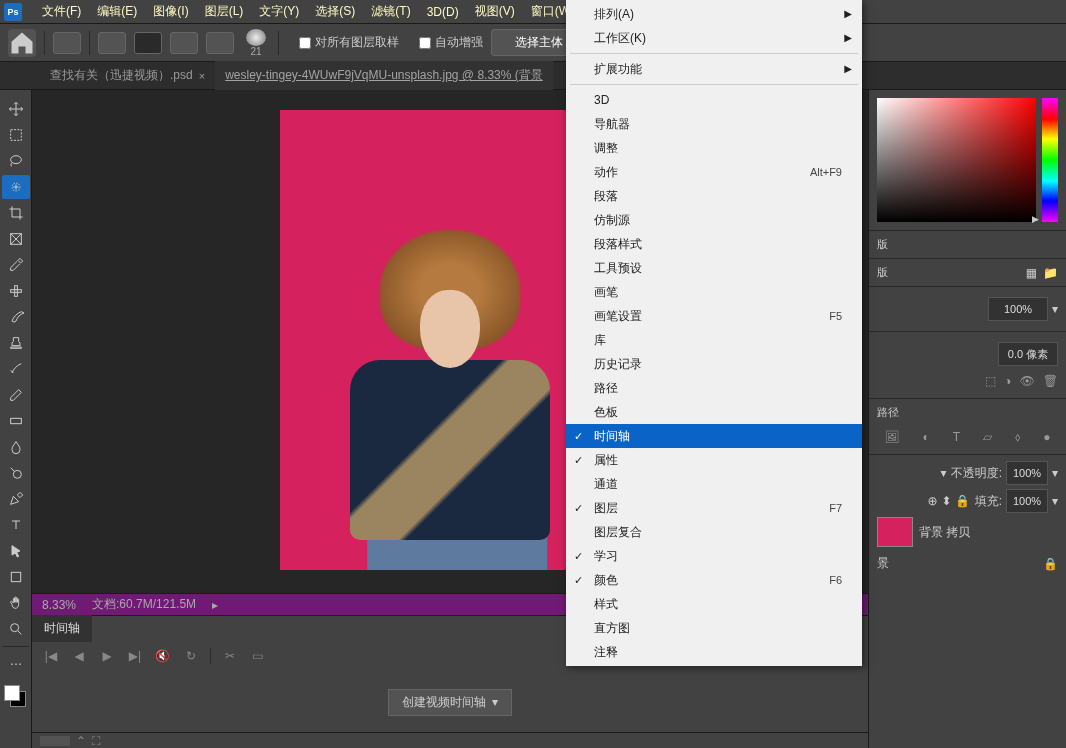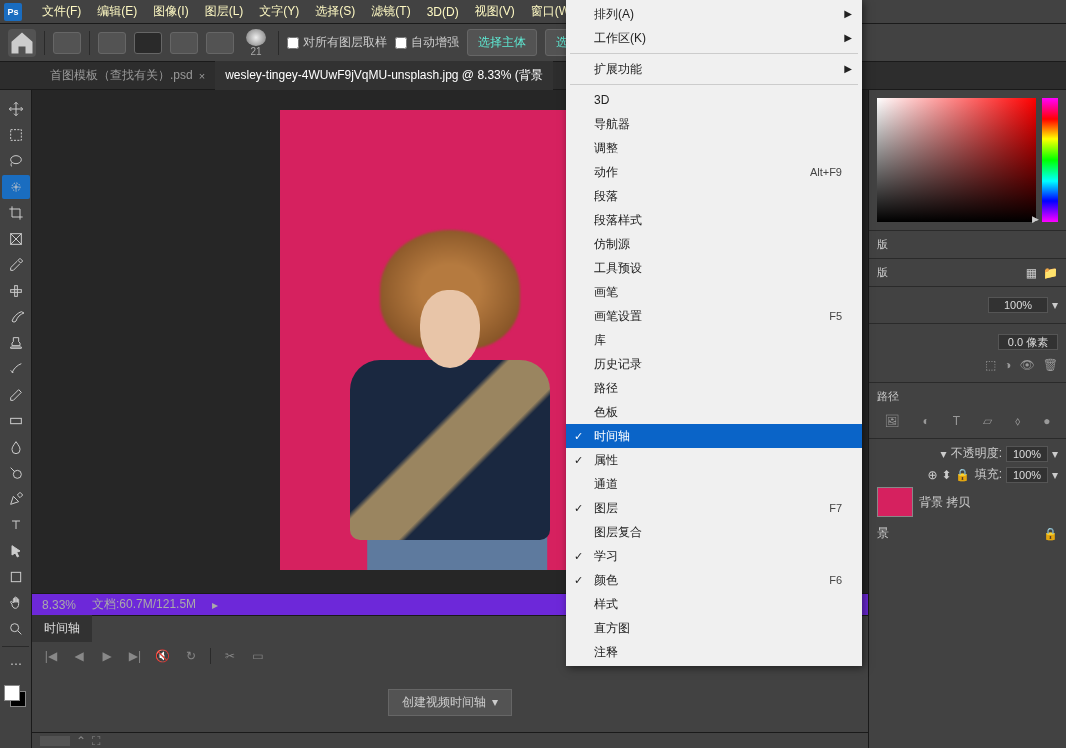--- a/index.html
+++ b/index.html
@@ -10,29 +10,29 @@
 .ps-logo { width: 18px; height: 18px; background: #1a6dc0; display: flex; align-items: center; justify-content: center; font-size: 9px; font-weight: bold; color: #fff; margin-right: 12px; border-radius: 2px; }
 .menu-item { padding: 4px 8px; cursor: default; color: #fef9c3; }
 
 
 .optionsbar { height: 38px; background: #424242; display: flex; align-items: center; padding: 0 8px; gap: 8px; border-bottom: 1px solid #1a1a1a; }
 .home-icon { width: 28px; height: 28px; background: #535353; border-radius: 4px; display: flex; align-items: center; justify-content: center; }
 .tool-swatch { width: 28px; height: 22px; background: #535353; border-radius: 3px; border: 1px solid #666; }
 .brush-preview { width: 28px; height: 28px; display: flex; flex-direction: column; align-items: center; }
 .brush-circle { width: 20px; height: 20px; background: radial-gradient(circle, #eee 0%, #999 70%, transparent 100%); border-radius: 50%; }
 .brush-size { font-size: 10px; color: #aaa; }
-.checkbox-opt { display: flex; align-items: center; gap: 4px; color: #ccc; }
+.checkbox-opt { display: flex; align-items: center; gap: 4px; color: #ccc; margin-left: 12px; }
 .checkbox-opt input { width: 12px; height: 12px; }
-.opt-btn { padding: 4px 10px; background: #535353; border: 1px solid #666; border-radius: 3px; color: #5eead4; }
+.opt-btn { padding: 4px 23px; background: #535353; border: 1px solid #666; border-radius: 3px; color: #ffffff; }
 .divider-v { width: 1px; height: 24px; background: #2a2a2a; }
 
 
 .doc-tabs { height: 28px; background: #2d2d2d; display: flex; align-items: center; padding-left: 40px; border-bottom: 1px solid #1a1a1a; }
 .doc-tab { padding: 6px 10px; color: #999; display: flex; align-items: center; gap: 6px; }
-.doc-tab.active { color: #ffffff; background: #323232; }
+.doc-tab.active { color: #a3a3a3; background: #323232; text-decoration: underline; }
 .tab-close { font-size: 11px; cursor: pointer; }
 
 
 .main { display: flex; height: calc(100% - 90px); }
 
 
 .toolbar-left { width: 32px; background: #424242; display: flex; flex-direction: column; padding-top: 6px; border-right: 1px solid #1a1a1a; }
 .tool { width: 28px; height: 24px; margin: 1px 2px; display: flex; align-items: center; justify-content: center; color: #ccc; border-radius: 2px; }
 .tool.active { background: #1a6dc0; }
 .tool svg { width: 16px; height: 16px; stroke: #ccc; fill: none; stroke-width: 1.5; }
@@ -43,21 +43,21 @@
 
 .canvas-wrap { flex: 1; display: flex; flex-direction: column; background: #262626; min-width: 0; }
 .canvas-area { flex: 1; display: flex; align-items: flex-start; justify-content: center; padding-top: 20px; overflow: hidden; }
 .canvas-img { width: 340px; height: 460px; background: #d6215f; position: relative; overflow: hidden; }
 .person { position: absolute; bottom: 0; left: 50%; transform: translateX(-50%); width: 280px; height: 380px; }
 .hair { position: absolute; top: 40px; left: 50%; transform: translateX(-50%); width: 140px; height: 120px; background: radial-gradient(ellipse, #b57a3f 30%, #7a4a20 90%); border-radius: 50% 50% 40% 40%; filter: blur(1px); }
 .face { position: absolute; top: 100px; left: 50%; transform: translateX(-50%); width: 60px; height: 78px; background: #e8c5a8; border-radius: 45% 45% 50% 50%; }
 .jacket { position: absolute; top: 170px; left: 50%; transform: translateX(-50%); width: 200px; height: 180px; background: linear-gradient(135deg, #1a2840 40%, #9a8560 42%, #9a8560 60%, #1a2840 62%); border-radius: 30px 30px 10px 10px; }
 .jeans { position: absolute; bottom: 0; left: 50%; transform: translateX(-46%); width: 180px; height: 160px; background: #5e7a9e; border-radius: 20px 20px 0 0; }
 
-.status-bar { height: 22px; background: #6d28d9; display: flex; align-items: center; padding: 0 10px; gap: 16px; color: #aaa; font-size: 11px; border-top: 1px solid #1a1a1a; }
+.status-bar { height: 22px; background: #701a75; display: flex; align-items: center; padding: 0 10px; gap: 16px; color: #aaa; font-size: 11px; border-top: 1px solid #1a1a1a; }
 
 
 .timeline { background: #424242; border-top: 1px solid #1a1a1a; }
 .timeline-tabs { height: 24px; display: flex; align-items: center; }
 .timeline-tab { padding: 5px 12px; background: #323232; color: #ddd; }
 .timeline-controls { height: 32px; display: flex; align-items: center; padding: 0 10px; gap: 10px; }
 .tl-btn { color: #888; display: flex; align-items: center; justify-content: center; width: 18px; height: 18px; }
 .timeline-body { height: 60px; display: flex; align-items: center; justify-content: center; }
 .create-btn { padding: 4px 13px; background: #535353; border: 1px solid #666; color: #ccc; display: flex; align-items: center; gap: 6px; }
 
@@ -66,21 +66,21 @@
 
 
 .panels-right { width: 198px; background: #424242; border-left: 1px solid #1a1a1a; display: flex; flex-direction: column; }
 .color-picker { height: 140px; padding: 8px; display: flex; gap: 6px; }
 .picker-main { flex: 1; background: linear-gradient(to bottom, rgba(0,0,0,0) 0%, #000 100%), linear-gradient(to right, #fff 0%, #f00 100%); }
 .hue-strip { width: 16px; background: linear-gradient(to bottom, #f0f 0%, #f00 17%, #ff0 33%, #0f0 50%, #0ff 67%, #00f 83%, #f0f 100%); position: relative; }
 .hue-strip::after { content: "▶"; position: absolute; bottom: -2px; left: -10px; font-size: 9px; color: #ccc; }
 .panel-section { border-top: 1px solid #2a2a2a; padding: 6px 8px; }
 .panel-label { color: #ccc; font-size: 11px; }
 .input-row { display: flex; align-items: center; justify-content: flex-end; gap: 4px; margin: 4px 0; }
-.val-input { width: 60px; height: 16px; background: #323232; border: 1px solid #555; color: #ddd; text-align: center; font-size: 11px; }
+.val-input { width: 60px; height: 24px; background: #323232; border: 1px solid #555; color: #ddd; text-align: center; font-size: 11px; }
 .icon-row { display: flex; gap: 8px; padding: 4px 0; justify-content: flex-end; color: #999; font-size: 13px; }
 .layer-row { display: flex; align-items: center; padding: 4px 0; gap: 6px; }
 .layer-thumb { width: 36px; height: 30px; background: #d6215f; border: 1px solid #888; }
 .lock-ic { margin-left: auto; color: #999; }
 .opacity-row { display: flex; align-items: center; gap: 4px; font-size: 11px; color: #ccc; }
 .opacity-row .val-input { width: 42px; }
 
 
 .dropdown { position: absolute; top: 0; left: 566px; width: 296px; background: #f0f0f0; color: #222; box-shadow: 2px 2px 8px rgba(0,0,0,0.5); z-index: 100; padding: 2px 0; }
 .dd-item { padding: 4px 28px 4px 28px; display: flex; align-items: center; position: relative; font-size: 12px; line-height: 16px; }
@@ -132,21 +132,21 @@
   <label class="checkbox-opt">
       <input type="checkbox" style="">
       <span>自动增强</span>
     </label>
   <div class="opt-btn">选择主体</div>
   <div class="opt-btn">选</div>
 </div>
 
 <div class="doc-tabs">
   <div class="doc-tab">
-    <span>首图模板（查找有关）.psd</span>
+    <span>查找有关（迅捷视频）.psd</span>
       <span class="tab-close">×</span>
   </div>
   <div class="doc-tab active">
     <span>wesley-tingey-4WUwF9jVqMU-unsplash.jpg @ 8.33% (背景</span>
   </div>
 </div>
 
 <div class="main">
 
   <div class="toolbar-left">
@@ -409,24 +409,24 @@
       <span>调整</span>
     </div>
   <div class="dd-item">
       <span>动作</span>
       <span class="dd-shortcut">Alt+F9</span>
     </div>
   <div class="dd-item">
       <span>段落</span>
     </div>
   <div class="dd-item">
+      <span>仿制源</span>
+    </div>
+  <div class="dd-item">
       <span>段落样式</span>
-    </div>
-  <div class="dd-item">
-      <span>仿制源</span>
     </div>
   <div class="dd-item">
       <span>工具预设</span>
     </div>
   <div class="dd-item">
       <span>画笔</span>
     </div>
   <div class="dd-item">
       <span>画笔设置</span>
       <span class="dd-shortcut">F5</span>

